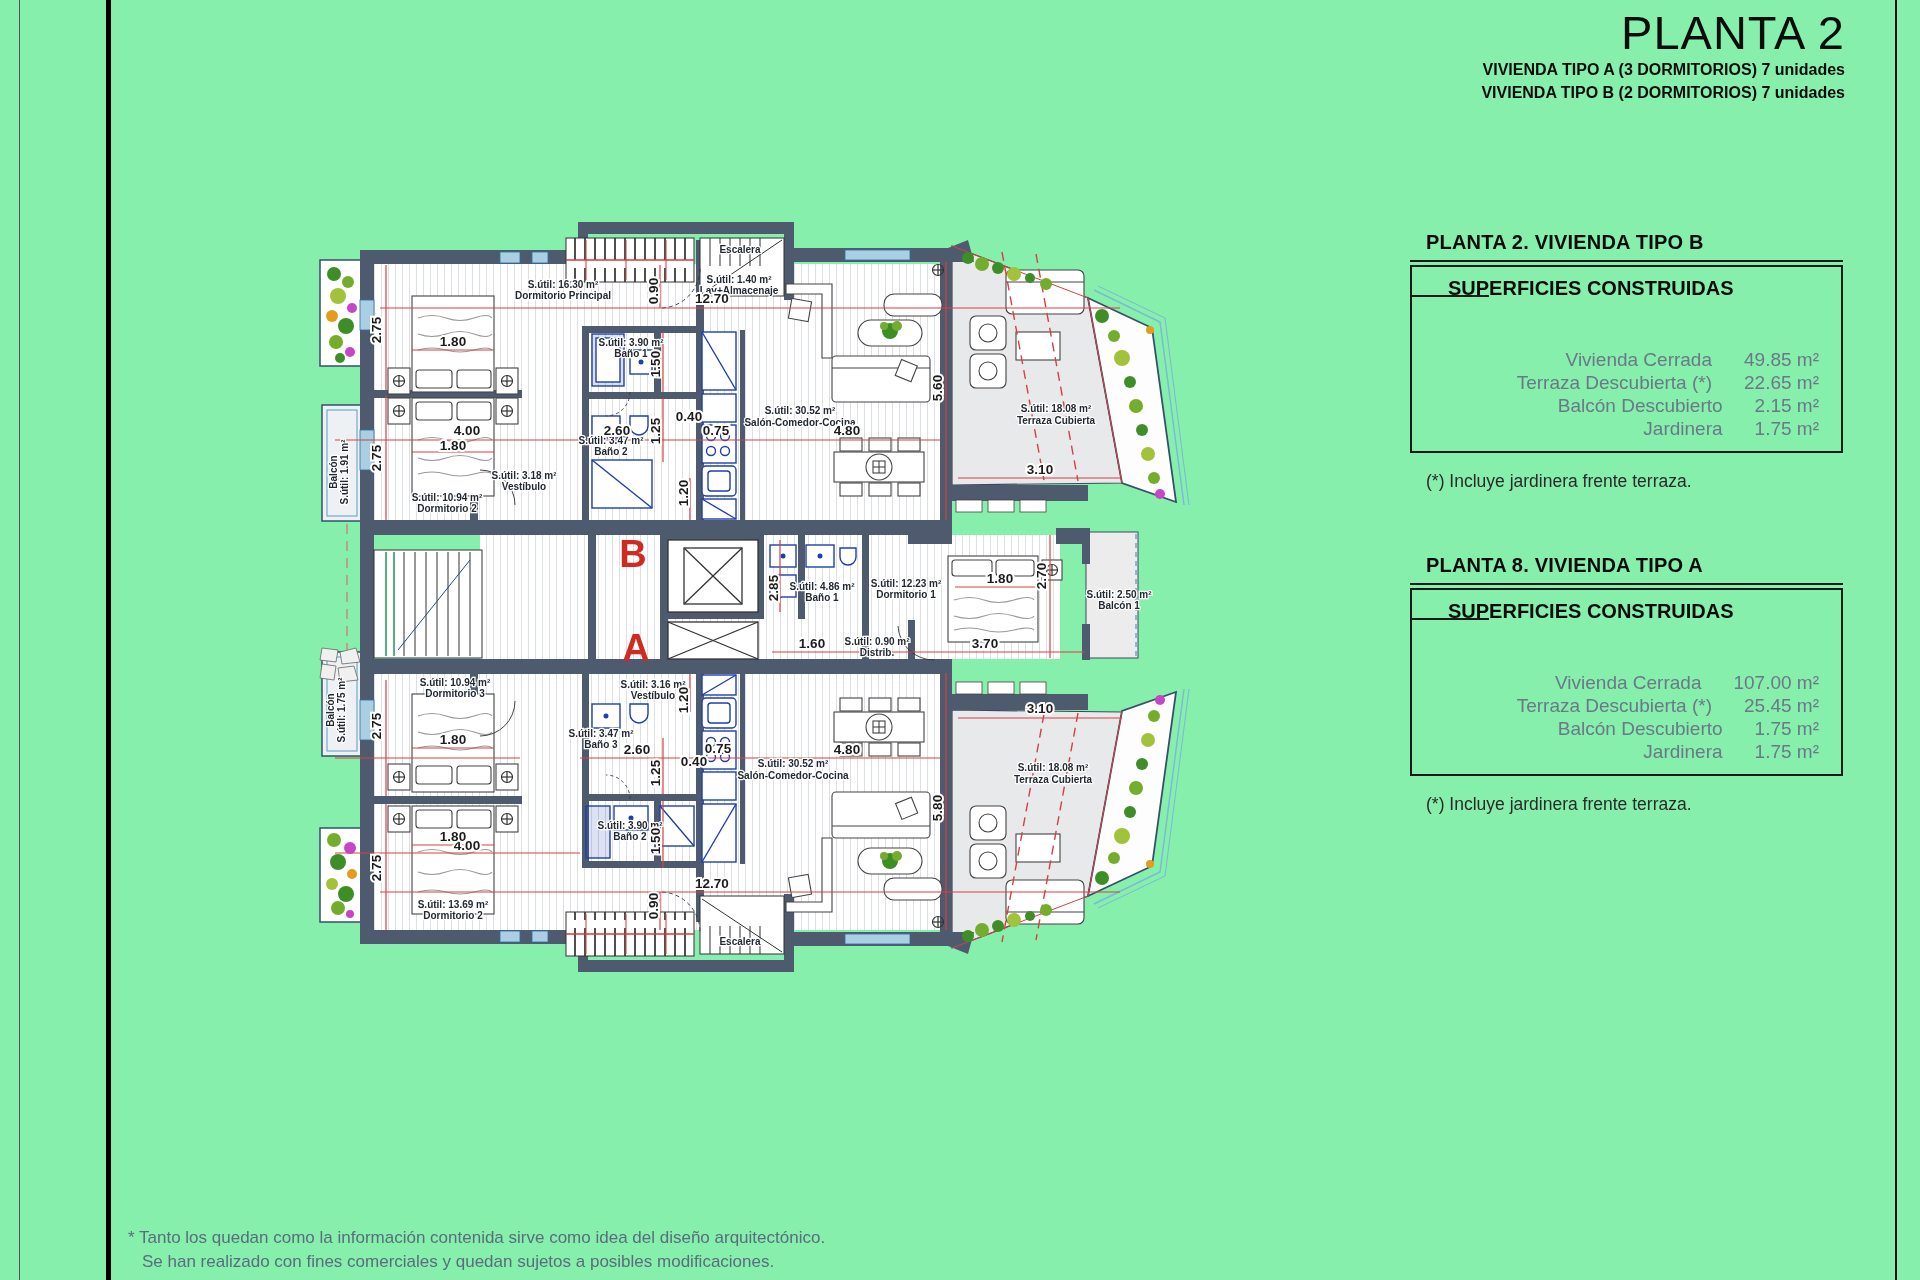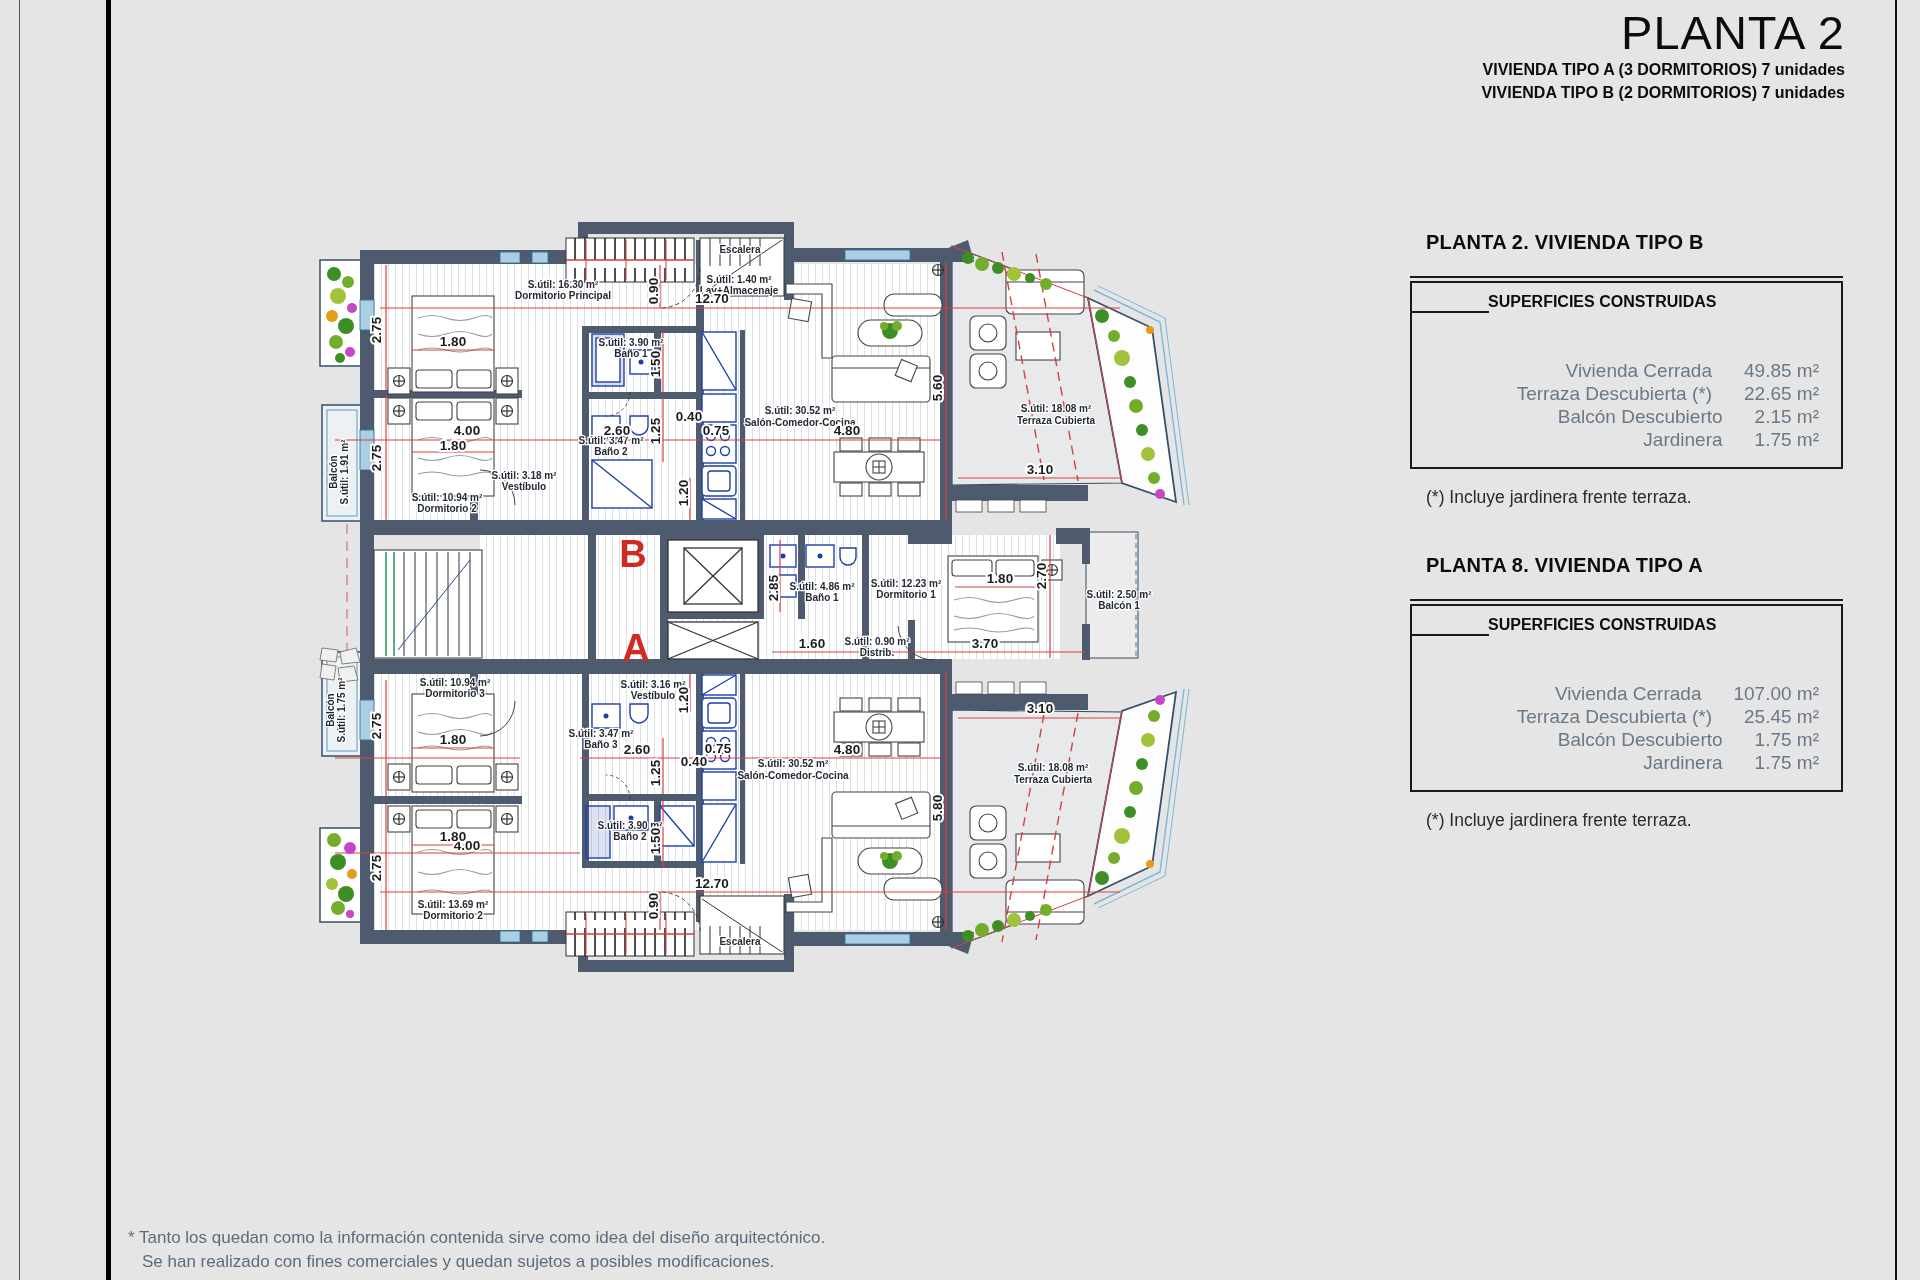--- a/index.html
+++ b/index.html
@@ -1,26 +1,26 @@
 <!DOCTYPE html>
 <html><head>
 <meta charset="utf-8">
 <style>
   html,body{margin:0;padding:0;background:#fff;}
-  #page{position:relative;width:1920px;height:1280px;background:#e5e5e5;overflow:hidden;
+  #page{position:relative;width:1920px;height:1280px;background:#86efac;overflow:hidden;
         font-family:"Liberation Sans","DejaVu Sans",sans-serif;color:#111;}
   .vline{position:absolute;top:0;height:1280px;}
   #titleblock{position:absolute;left:1200px;top:8px;width:645px;text-align:right;}
   #main-title{font-size:47px;font-weight:400;letter-spacing:1px;line-height:50px;color:#0c0c0c;}
   .subtitle{font-size:16px;font-weight:600;line-height:23px;color:#0c0c0c;}
   .area-section{position:absolute;left:1410px;width:433px;}
   .area-heading{font-size:20px;font-weight:600;padding-left:16px;letter-spacing:.2px;color:#0c0c0c;
-                border-bottom:2px solid #1a1a1a;padding-bottom:22px;}
+                border-bottom:2px solid #1a1a1a;padding-bottom:6px;}
   .area-box{position:relative;margin-top:3px;border:2px solid #1a1a1a;height:188px;box-sizing:border-box;}
-  .box-title{margin:10px 0 0 76px;font-size:16px;font-weight:600;color:#0c0c0c;}
+  .box-title{margin:10px 0 0 36px;font-size:20px;font-weight:600;color:#0c0c0c;}
   .tab-line{position:absolute;left:0;top:28px;width:77px;height:2px;background:#1a1a1a;}
   .rows{margin-top:48px;padding:0 22px 0 18px;}
   .row{display:flex;justify-content:flex-end;font-size:19px;line-height:23px;color:#6a7888;gap:32px;}
   .footnote{margin-top:18px;padding-left:16px;font-size:17.5px;color:#2a2a2a;}
   #footer{position:absolute;left:128px;top:1226px;font-size:17px;line-height:24px;color:#5a6c7e;}
   #footer .l2{padding-left:14px;}
   svg text{font-family:"Liberation Sans","DejaVu Sans",sans-serif;}
   .roomlbl{font-size:10px;font-weight:700;fill:#232a33;paint-order:stroke;stroke:#ffffff;stroke-width:2.5px;}
   .dim{font-size:13.5px;font-weight:600;fill:#1c1c1c;paint-order:stroke;stroke:#ffffff;stroke-width:4px;}
   .unitletter{font-size:38px;font-weight:700;fill:#cf2b20;}

